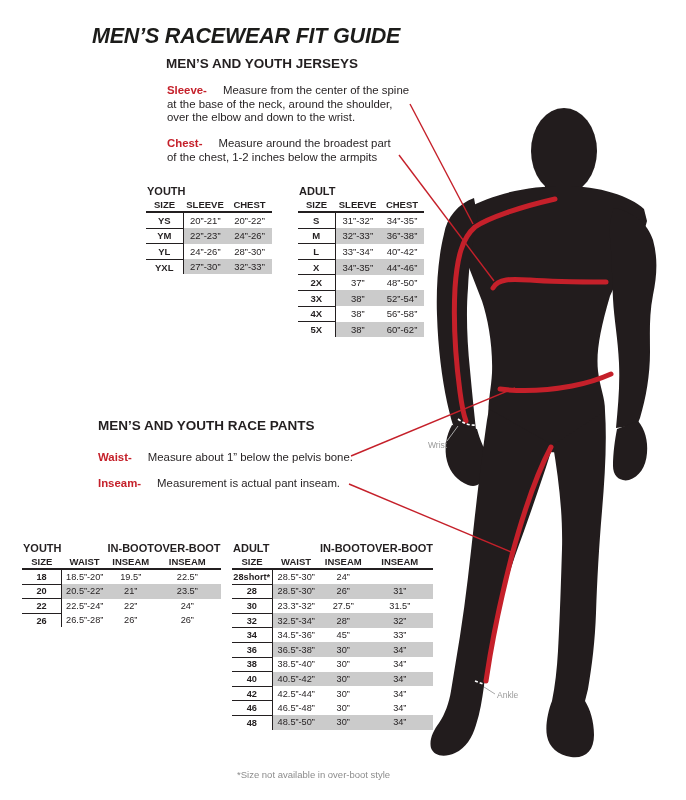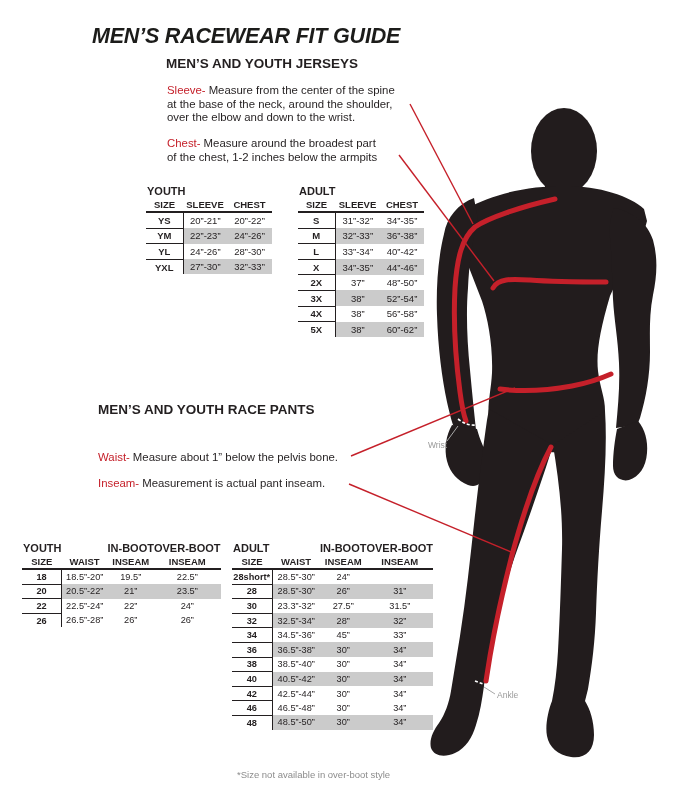--- a/index.html
+++ b/index.html
@@ -12,21 +12,21 @@
   .abs{position:absolute;z-index:1;}
   .fig{position:absolute;left:0;top:0;z-index:0;}
   .bodyfill{fill:var(--body);}
   .mline path{stroke:var(--red);stroke-width:5;fill:none;stroke-linecap:round;}
   .pline line{stroke:var(--red);stroke-width:1.4;}
   .gline line{stroke:#a8a8a8;stroke-width:1;}
   .wdash path{stroke:#fff;stroke-width:1.6;fill:none;stroke-dasharray:3 2;}
   .title{font-size:21.5px;font-weight:bold;font-style:italic;letter-spacing:-0.2px;color:#1c1c1a;white-space:nowrap;}
   .h2{font-size:13.5px;font-weight:bold;white-space:nowrap;}
   .para{font-size:11.4px;line-height:13.6px;}
-  .red-label{color:var(--red);font-weight:normal;margin-right:3px;}
+  .red-label{color:var(--red);font-weight:bold;margin-right:16px;}
   table{border-collapse:collapse;table-layout:fixed;}
   th,td{padding:0;text-align:center;white-space:nowrap;}
   .grp{text-align:left;font-size:9.5px;font-weight:bold;height:14px;padding-left:1px;}
   tr.top th{font-size:11px;font-weight:bold;height:14px;}
   tr.hdr th{font-size:9.5px;font-weight:bold;height:13px;border-bottom:2px solid var(--ink);}
   tbody td{font-size:9.5px;height:14.6px;}
   .pants tbody td{height:13.6px;font-size:9.2px;}
   .size-cell{font-weight:bold;border-right:1.6px solid var(--ink);}
   tbody tr:not(:last-child) .size-cell{border-bottom:1.6px solid var(--ink);}
   tr.shade .val-cell{background:var(--shade);}
@@ -183,21 +183,21 @@
           </tr>
           <tr class="shade">
             <td class="size-cell">5X</td>
             <td class="val-cell">38”</td>
             <td class="val-cell">60”-62”</td>
           </tr>
         </tbody>
     </table>
   </div>
 
-  <div class="abs h2" style="left:98px;top:402px;text-align:right;">MEN’S AND YOUTH RACE PANTS</div>
+  <div class="abs h2" style="left:98px;top:418px;text-align:right;">MEN’S AND YOUTH RACE PANTS</div>
 
   <div class="abs para" style="left:98px;top:451px;">
     <span class="red-label">Waist-</span><span>Measure about 1” below the pelvis bone.</span>
   </div>
   <div class="abs para" style="left:98px;top:477px;">
     <span class="red-label">Inseam-</span><span>Measurement is actual pant inseam.</span>
   </div>
 
   <div class="abs" style="left:22px;top:541px;">
     <table class="pants">

